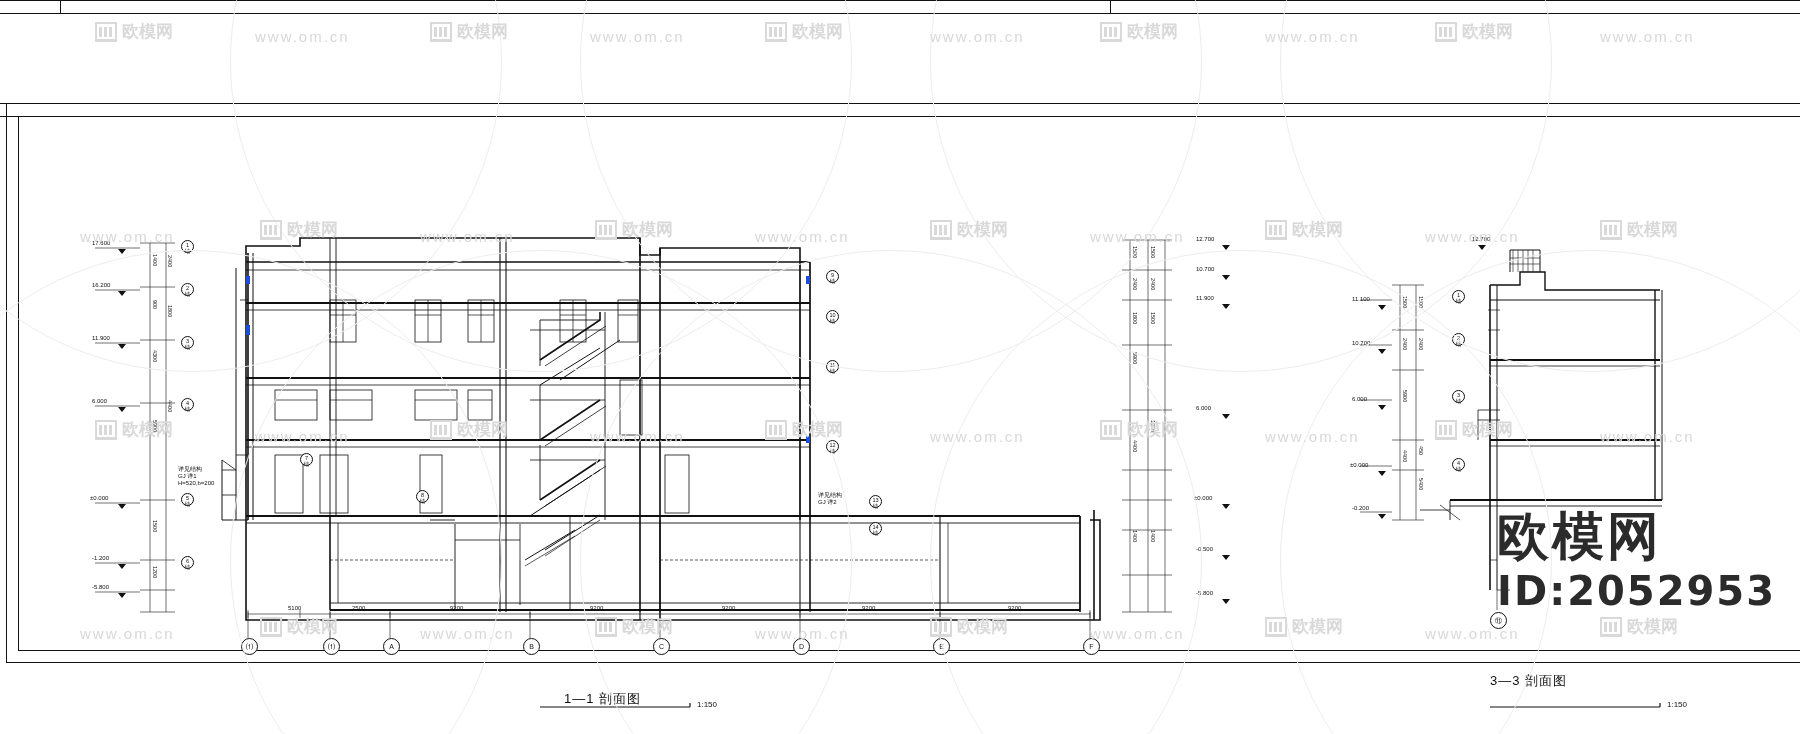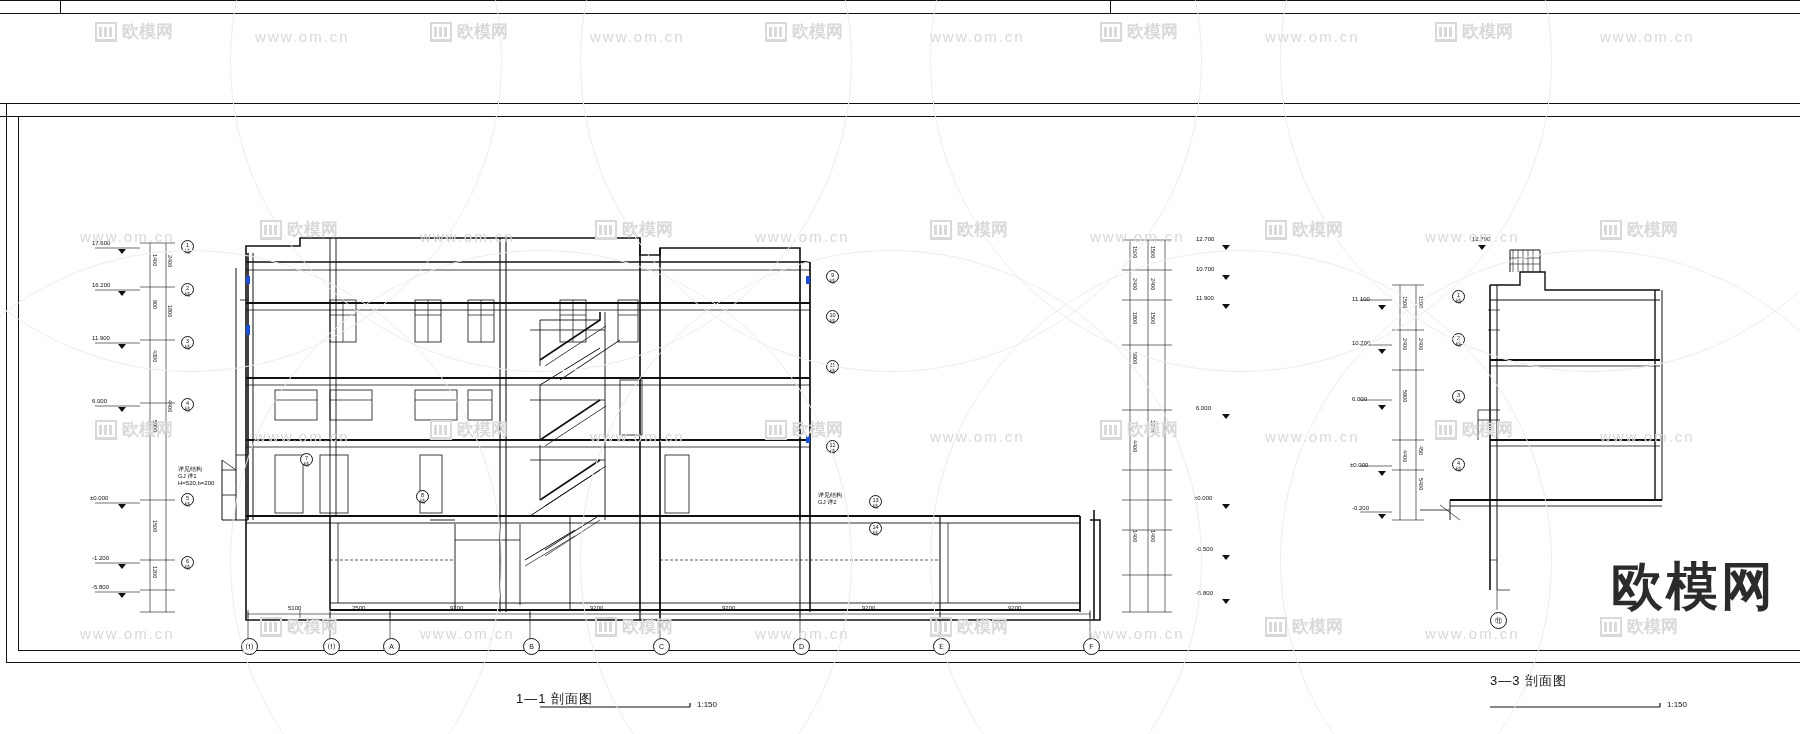--- a/index.html
+++ b/index.html
@@ -540,27 +540,28 @@
   <div class="txt-v" style="left:1418px; top:446px;">450</div>
   <div class="txt-v" style="left:1402px; top:450px;">4400</div>
   <div class="txt-v" style="left:1418px; top:478px;">5400</div>
 
   <div class="bubble-sm" style="left:1452px; top:290px;">1<br>结</div>
   <div class="bubble-sm" style="left:1452px; top:333px;">2<br>结</div>
   <div class="bubble-sm" style="left:1452px; top:390px;">3<br>结</div>
   <div class="bubble-sm" style="left:1452px; top:458px;">4<br>结</div>
   <div class="bubble" style="left:1490px; top:612px;">⑪</div>
 
-  <div class="cap" style="left:516px; top:690px;">1—1 剖面图</div>
+  <div class="cap" style="left:564px; top:690px;">1—1 剖面图</div>
   <div class="scale-txt" style="left:697px; top:700px;">1:150</div>
   <div class="cap" style="left:1490px; top:672px;">3—3 剖面图</div>
   <div class="scale-txt" style="left:1667px; top:700px;">1:150</div>
 
   <div class="brand-block">
     <div class="brand-title">欧模网</div>
+    <div class="brand-id">ID:2052953</div>
   </div>
 
   <div class="wm-layer" id="wm-layer">
 
     <div class="wm-arc" style="left:-120px; top:-250px; width:620px; height:620px;"></div>
     <div class="wm-arc" style="left:230px; top:-250px; width:620px; height:620px;"></div>
     <div class="wm-arc" style="left:580px; top:-250px; width:620px; height:620px;"></div>
     <div class="wm-arc" style="left:930px; top:-250px; width:620px; height:620px;"></div>
     <div class="wm-arc" style="left:1280px; top:-250px; width:620px; height:620px;"></div>
     <div class="wm-arc" style="left:-120px; top:250px; width:620px; height:620px;"></div>

